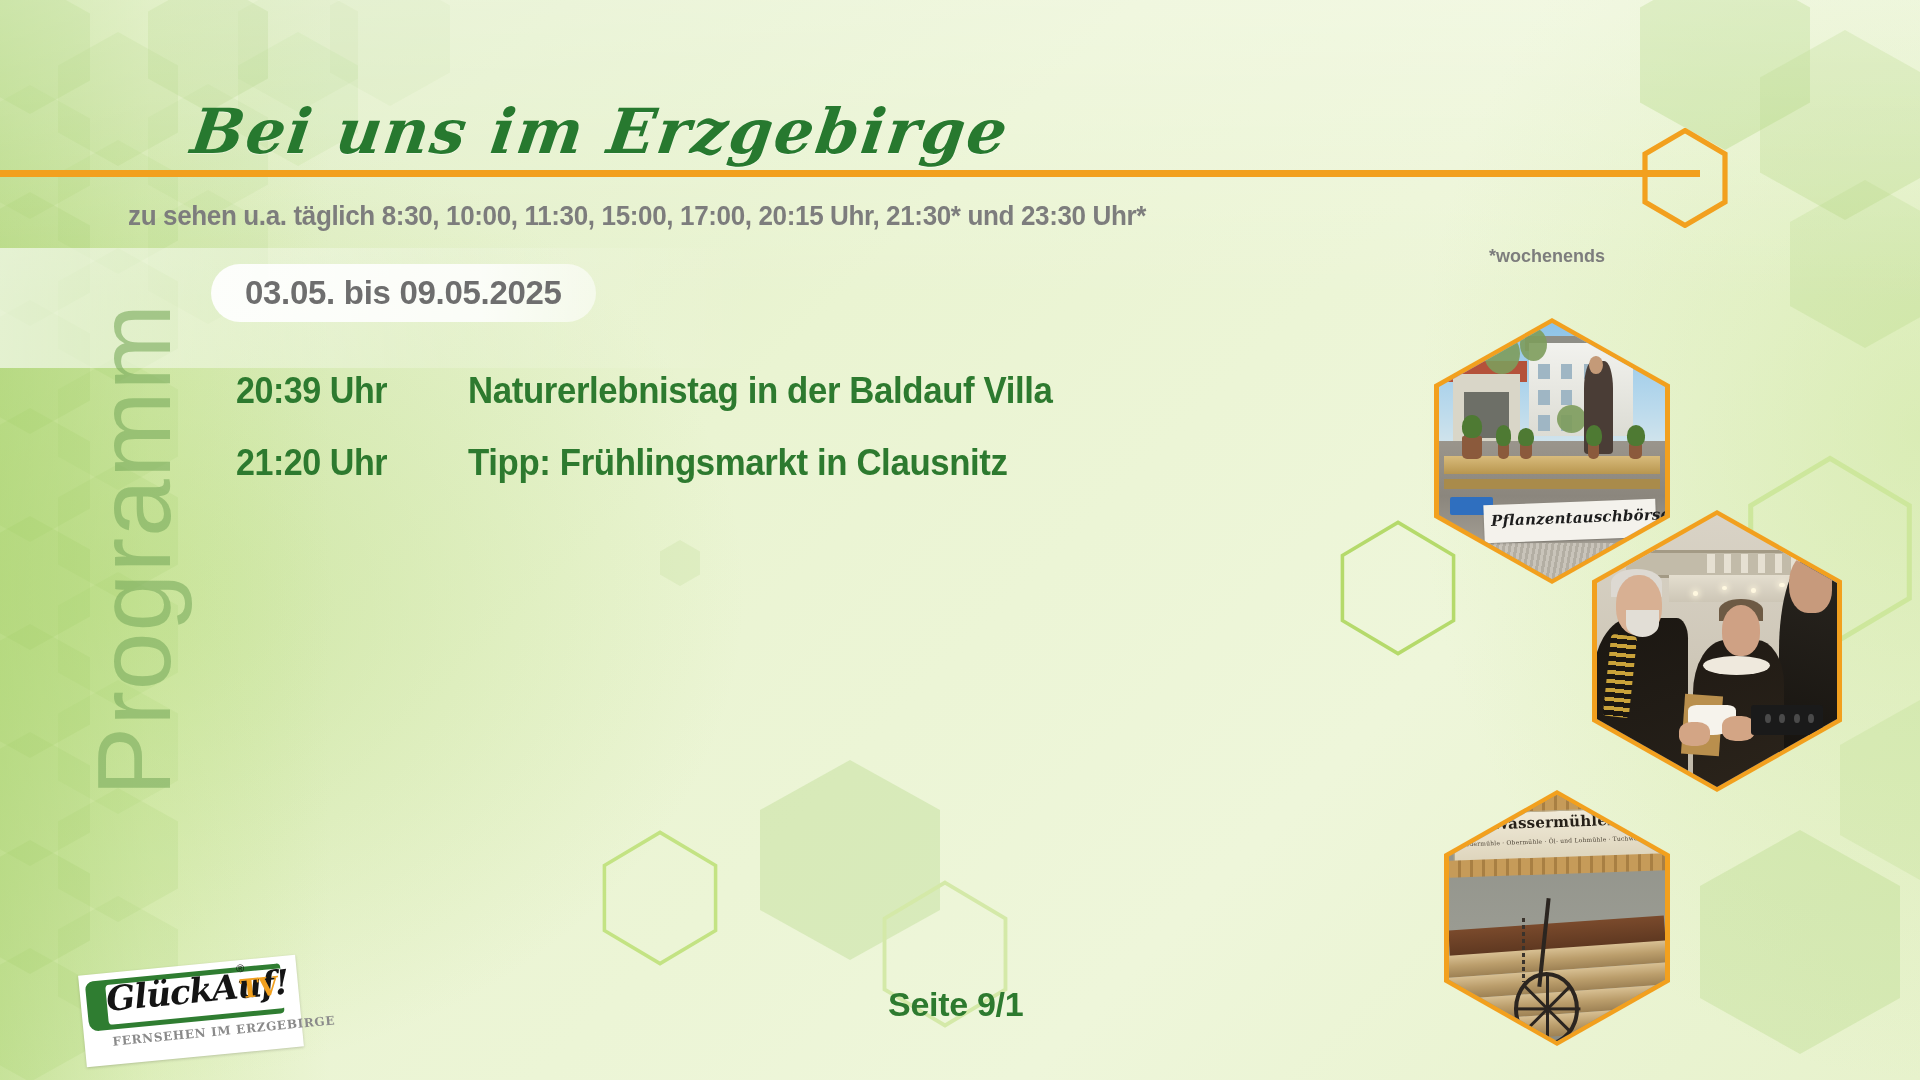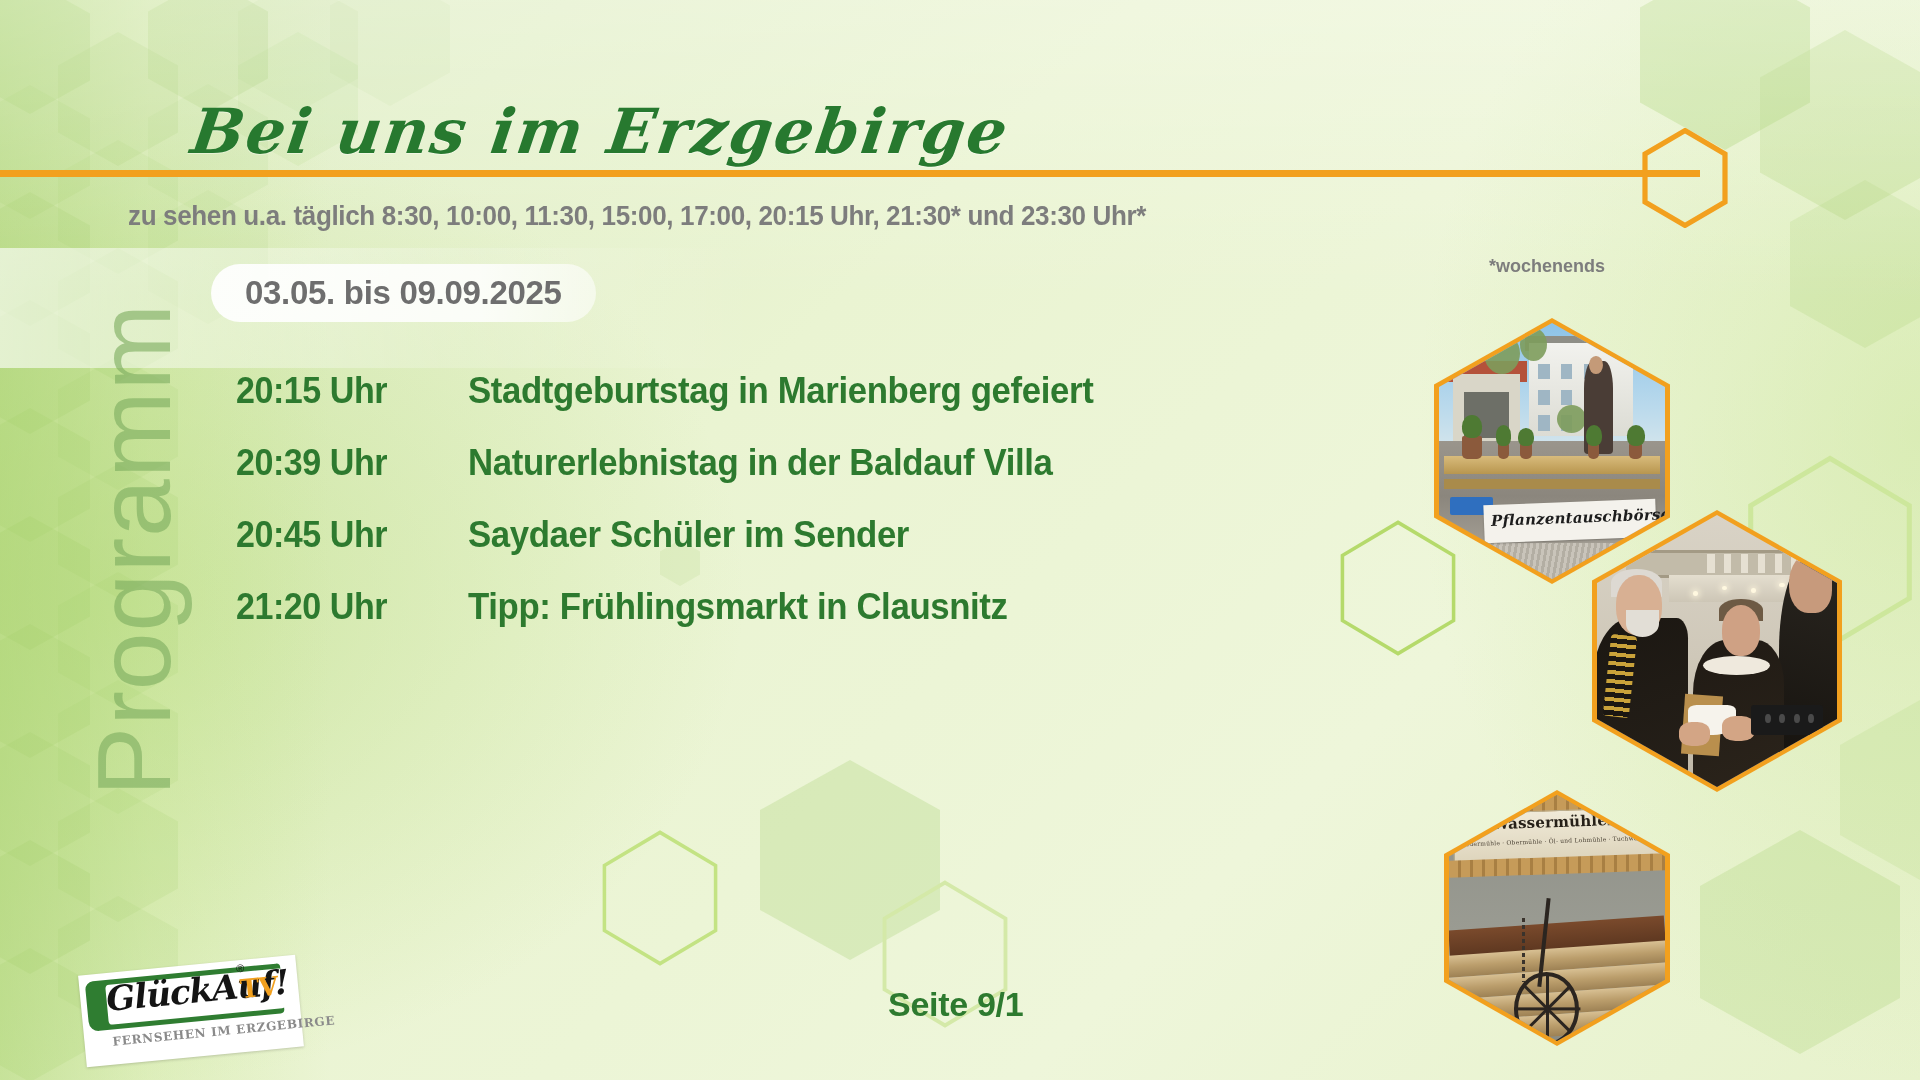--- a/index.html
+++ b/index.html
@@ -76,21 +76,21 @@
     font-weight:700;
     font-size:28px;
     letter-spacing:-0.4px;
     color:#7d7d7d;
     white-space:nowrap;
     transform:scaleX(0.93);
     transform-origin:left center;
   }
   .footnote {
     position:absolute;
-    left:1489px; top:256px;
+    left:1489px; top:246px;
     font-weight:700;
     font-size:18px;
     color:#7d7d7d;
     white-space:nowrap;
   }
 
   
   .date-pill {
     position:absolute;
     left:211px; top:264px;
@@ -436,40 +436,32 @@
     </svg>
   </div>
 
   <div class="show-title">Bei uns im Erzgebirge</div>
 
   <div class="airtimes">zu sehen u.a. täglich 8:30, 10:00, 11:30, 15:00, 17:00, 20:15 Uhr, 21:30* und 23:30 Uhr*</div>
 
   <div class="footnote">*wochenends</div>
 
   <div class="date-pill">
-    <span>03.05. bis 09.09.2025</span>
+    <span>03.05. bis 09.05.2025</span>
   </div>
 
   <div class="programme">
 
-    <div class="prog-row">
-      <div class="prog-time">20:15 Uhr</div>
-      <div class="prog-title">Stadtgeburtstag in Marienberg gefeiert</div>
-    </div>
 
 
     <div class="prog-row">
       <div class="prog-time">20:39 Uhr</div>
       <div class="prog-title">Naturerlebnistag in der Baldauf Villa</div>
     </div>
 
-    <div class="prog-row">
-      <div class="prog-time">20:45 Uhr</div>
-      <div class="prog-title">Saydaer Schüler im Sender</div>
-    </div>
 
 
 
     <div class="prog-row">
       <div class="prog-time">21:20 Uhr</div>
       <div class="prog-title">Tipp: Frühlingsmarkt in Clausnitz</div>
     </div>
 
   </div>
 

